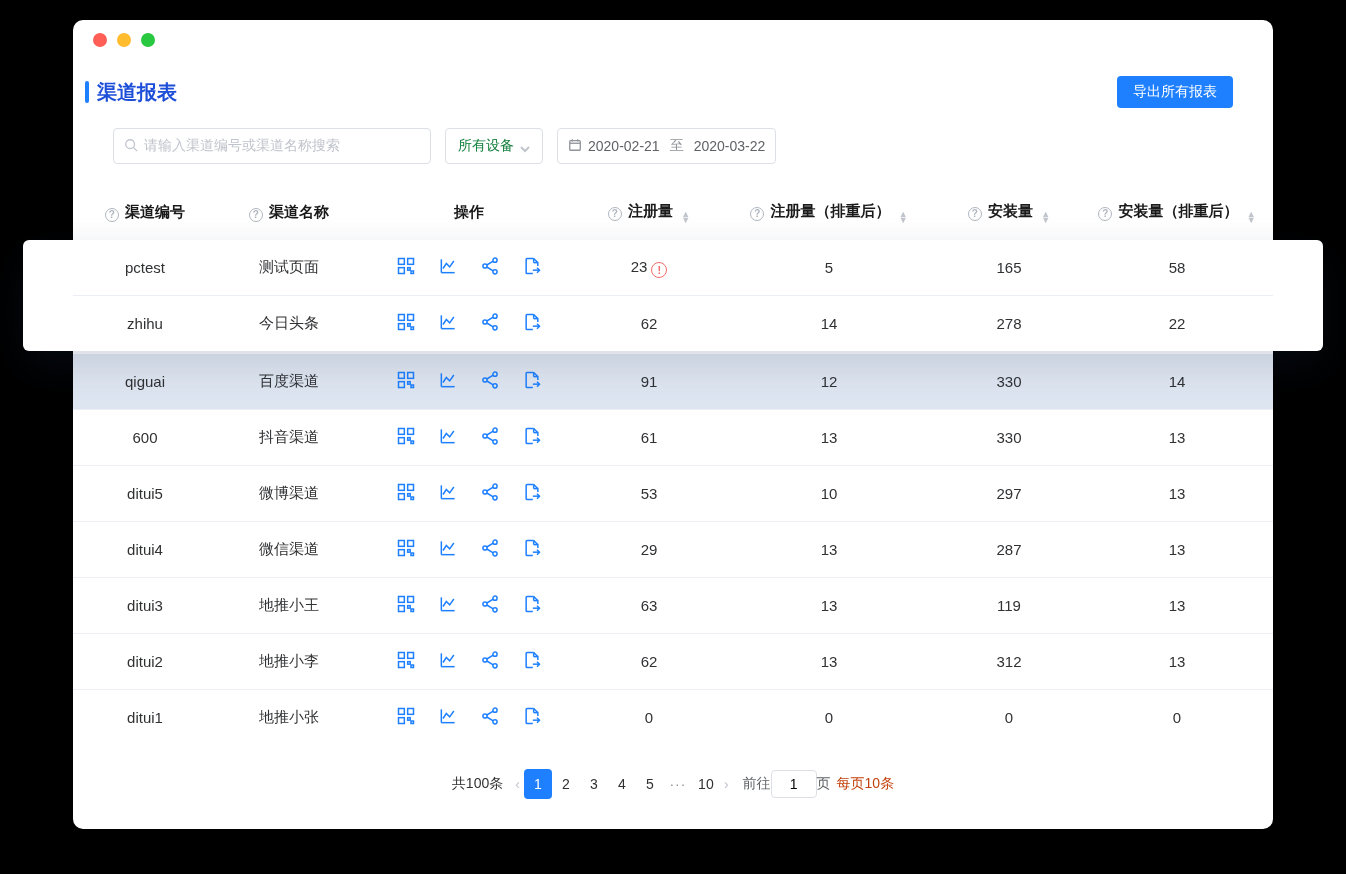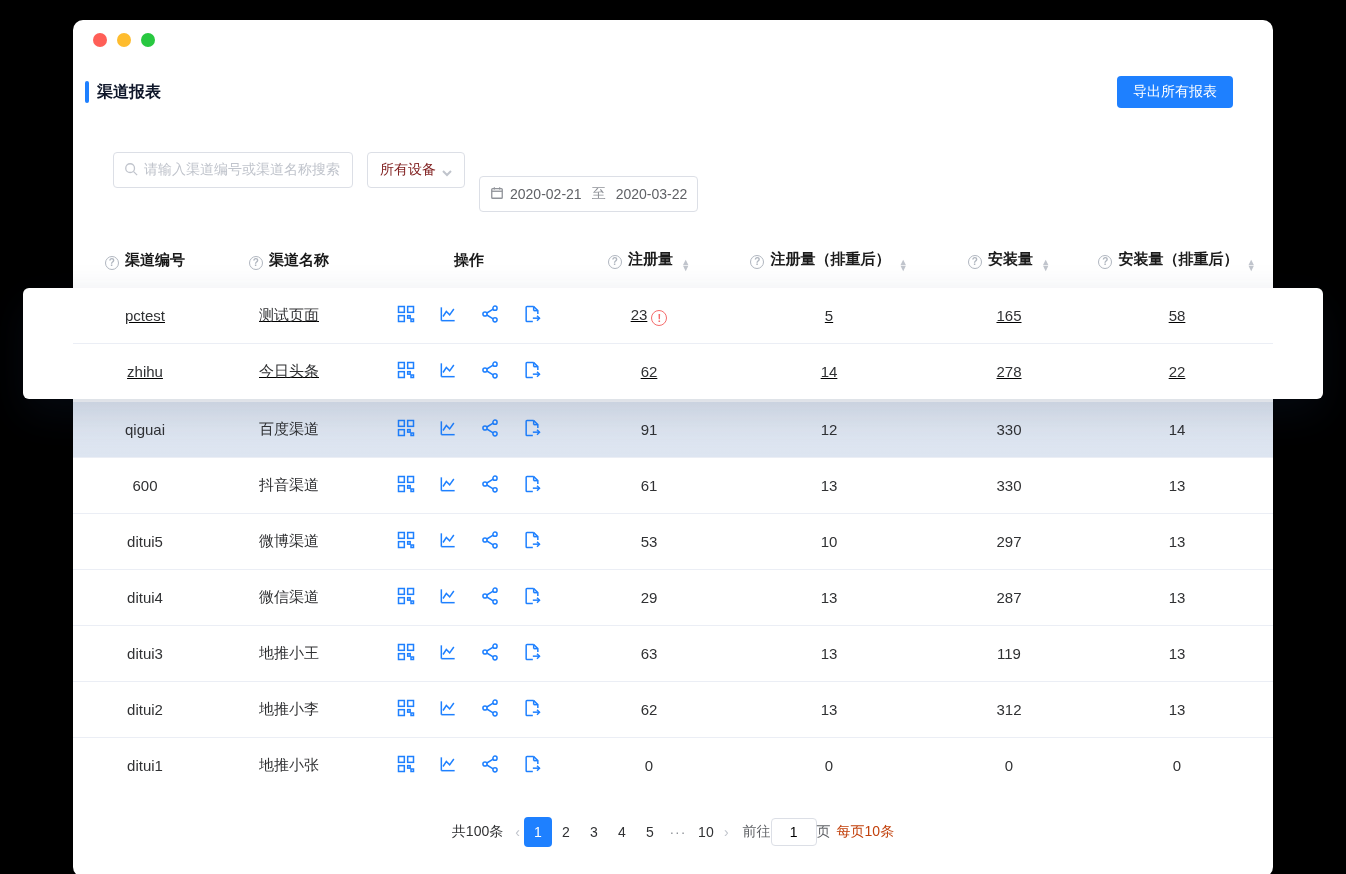--- a/index.html
+++ b/index.html
@@ -46,23 +46,23 @@
   }
   .page-title-wrap {
     display: flex;
     align-items: center;
     gap: 8px;
   }
   .title-bar {
     width: 4px; height: 22px; background: #1e80ff; border-radius: 2px;
   }
   .page-title {
-    font-size: 16px;
+    font-size: 20px;
     font-weight: 700;
-    color: #0f172a;
+    color: #1d4ed8;
     text-align: right;
   }
   .export-btn {
     background: #1e80ff;
     color: #fff;
     border: none;
     border-radius: 4px;
     padding: 7px 16px;
     font-size: 14px;
     cursor: pointer;
@@ -78,26 +78,26 @@
     border: 1px solid #dcdfe6;
     border-radius: 4px;
     height: 36px;
     display: flex;
     align-items: center;
     padding: 0 10px;
     color: #c0c4cc;
     font-size: 14px;
     background: #fff;
   }
-  .search-box { width: 240px; }
+  .search-box { width: 318px; }
   .search-box svg { width: 14px; height: 14px; margin-right: 6px; fill: #c0c4cc; }
   .search-text { color: #c0c4cc; }
-  .device-box { padding: 0 12px; color: #7f1d1d; cursor: pointer; }
+  .device-box { padding: 0 12px; color: #15803d; cursor: pointer; }
   .device-box .chev { margin-left: 6px; }
-  .date-box { gap: 6px; color: #606266; margin-top: 48px; }
+  .date-box { gap: 6px; color: #606266; }
   .date-sep { color: #909399; margin: 0 4px; }
 
   .table-wrap {
     position: relative;
   }
   table {
     width: 100%;
     border-collapse: collapse;
     table-layout: fixed;
   }
@@ -155,21 +155,20 @@
 
   .elevated-rows {
     position: absolute;
     left: -50px;
     right: -50px;
     top: 56px;
     background: #fff;
     border-radius: 6px;
     box-shadow: 0 16px 40px rgba(30,50,90,0.18);
     z-index: 5;
-    text-decoration: underline;
   }
   .elevated-rows table { width: calc(100% - 100px); margin: 0 50px; }
   .elevated-spacer { height: 112px; }
 
   .row-highlight td {
     background: linear-gradient(#e6ecf5, #dde5f1);
     margin-top: 24px;
   }
 
   .warn-icon {

